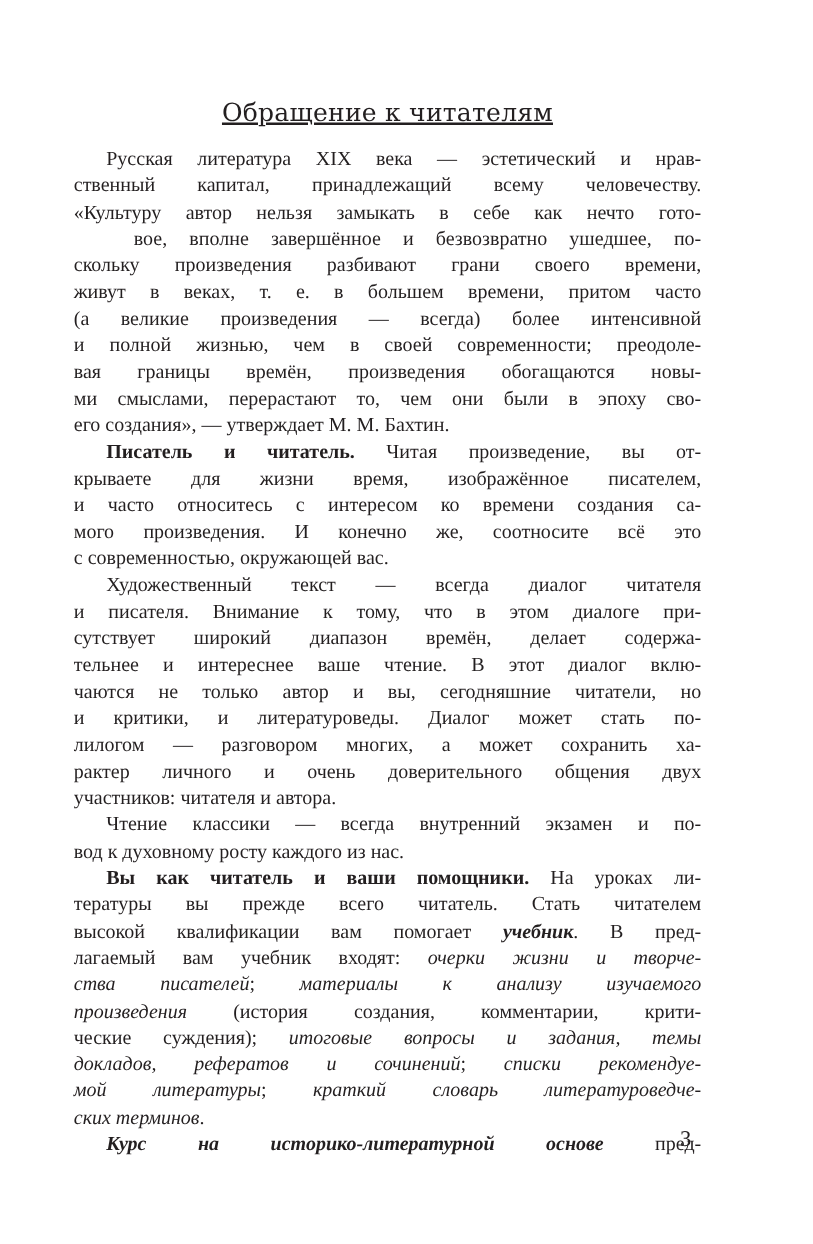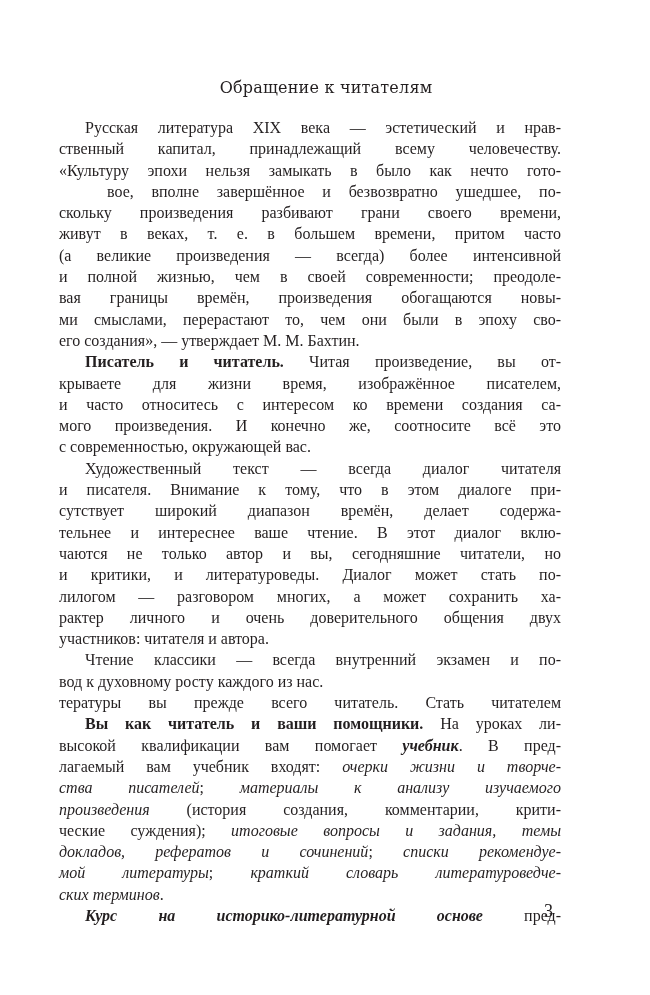--- a/index.html
+++ b/index.html
@@ -10,28 +10,29 @@
     overflow: hidden;
     color: #231f20;
   }
   .page {
     position: absolute;
     left: 59px; top: 0;
     width: 502px;
   }
   .title {
     position: absolute;
-    top: 78px; left: 16px; width: 502px;
+    top: 78px; left: 0; width: 502px;
     text-align: center;
     font-family: "DejaVu Serif", serif;
-    font-size: 16px;
+    font-size: 20px;
     font-weight: normal;
     letter-spacing: 0.2px;
     margin: 0;
     color: #231f20;
+    text-decoration: underline;
   }
   .body {
     position: absolute;
     top: 117px; left: 0; width: 502px;
     font-family: "Liberation Serif", serif;
     font-size: 16px;
     line-height: 21.3px;
     text-align: justify;
     hyphens: manual;
   }
@@ -53,21 +54,21 @@
   }
 </style>
 </head>
 <body>
 
 <div class="page">
   <h1 class="title">Обращение к читателям</h1>
   <div class="body" id="body-text">
       <span class="line ind" style="white-space: normal;"><span>Русская литература XIX века — эстетический и нрав-</span></span>
       <span class="line" style="white-space: normal;"><span>ственный капитал, принадлежащий всему человечеству.</span></span>
-      <span class="line" style="white-space: normal;"><span>«Культуру эпохи нельзя замыкать в было как нечто гото-</span></span>
+      <span class="line" style="white-space: normal;"><span>«Культуру автор нельзя замыкать в себе как нечто гото-</span></span>
       <span class="line" style="white-space: normal; margin-left: 48px;"><span>вое, вполне завершённое и безвозвратно ушедшее, по-</span></span>
       <span class="line" style="white-space: normal;"><span>скольку произведения разбивают грани своего времени,</span></span>
       <span class="line" style="white-space: normal;"><span>живут в веках, т. е. в большем времени, притом часто</span></span>
       <span class="line" style="white-space: normal;"><span>(а великие произведения — всегда) более интенсивной</span></span>
       <span class="line" style="white-space: normal;"><span>и полной жизнью, чем в своей современности; преодоле-</span></span>
       <span class="line" style="white-space: normal;"><span>вая границы времён, произведения обогащаются новы-</span></span>
       <span class="line" style="white-space: normal;"><span>ми смыслами, перерастают то, чем они были в эпоху сво-</span></span>
       <span class="line last" style="white-space: normal;"><span>его создания», — утверждает М. М. Бахтин.</span></span>
       <span class="line ind" style="white-space: normal;"><span style="font-weight: bold;">Писатель и читатель.</span><span> Читая произведение, вы от-</span></span>
       <span class="line" style="white-space: normal;"><span>крываете для жизни время, изображённое писателем,</span></span>
@@ -78,22 +79,22 @@
       <span class="line" style="white-space: normal;"><span>и писателя. Внимание к тому, что в этом диалоге при-</span></span>
       <span class="line" style="white-space: normal;"><span>сутствует широкий диапазон времён, делает содержа-</span></span>
       <span class="line" style="white-space: normal;"><span>тельнее и интереснее ваше чтение. В этот диалог вклю-</span></span>
       <span class="line" style="white-space: normal;"><span>чаются не только автор и вы, сегодняшние читатели, но</span></span>
       <span class="line" style="white-space: normal;"><span>и критики, и литературоведы. Диалог может стать по-</span></span>
       <span class="line" style="white-space: normal;"><span>лилогом — разговором многих, а может сохранить ха-</span></span>
       <span class="line" style="white-space: normal;"><span>рактер личного и очень доверительного общения двух</span></span>
       <span class="line last" style="white-space: normal;"><span>участников: читателя и автора.</span></span>
       <span class="line ind" style="white-space: normal;"><span>Чтение классики — всегда внутренний экзамен и по-</span></span>
       <span class="line last" style="white-space: normal;"><span>вод к духовному росту каждого из нас.</span></span>
+      <span class="line ind" style="white-space: normal;"><span style="font-weight: bold;">Вы как читатель и ваши помощники.</span><span> На уроках ли-</span></span>
       <span class="line" style="white-space: normal;"><span>тературы вы прежде всего читатель. Стать читателем</span></span>
-      <span class="line ind" style="white-space: normal;"><span style="font-weight: bold;">Вы как читатель и ваши помощники.</span><span> На уроках ли-</span></span>
       <span class="line" style="white-space: normal;"><span>высокой квалификации вам помогает </span><span style="font-weight: bold; font-style: italic;">учебник</span><span>. В пред-</span></span>
       <span class="line" style="white-space: normal;"><span>лагаемый вам учебник входят: </span><span style="font-style: italic;">очерки жизни и творче-</span></span>
       <span class="line" style="white-space: normal;"><span style="font-style: italic;">ства писателей</span><span>; </span><span style="font-style: italic;">материалы к анализу изучаемого</span></span>
       <span class="line" style="white-space: normal;"><span style="font-style: italic;">произведения</span><span> (история создания, комментарии, крити-</span></span>
       <span class="line" style="white-space: normal;"><span>ческие суждения); </span><span style="font-style: italic; margin-top: 13px;">итоговые вопросы и задания, темы</span></span>
       <span class="line" style="white-space: normal;"><span style="font-style: italic;">докладов, рефератов и сочинений</span><span>; </span><span style="font-style: italic;">списки рекомендуе-</span></span>
       <span class="line" style="white-space: normal;"><span style="font-style: italic;">мой литературы</span><span>; </span><span style="font-style: italic;">краткий словарь литературоведче-</span></span>
       <span class="line last" style="white-space: normal;"><span style="font-style: italic;">ских терминов</span><span>.</span></span>
       <span class="line ind" style="white-space: normal;"><span style="font-weight: bold; font-style: italic;">Курс на историко-литературной основе</span><span> пред-</span></span>
     </div>

